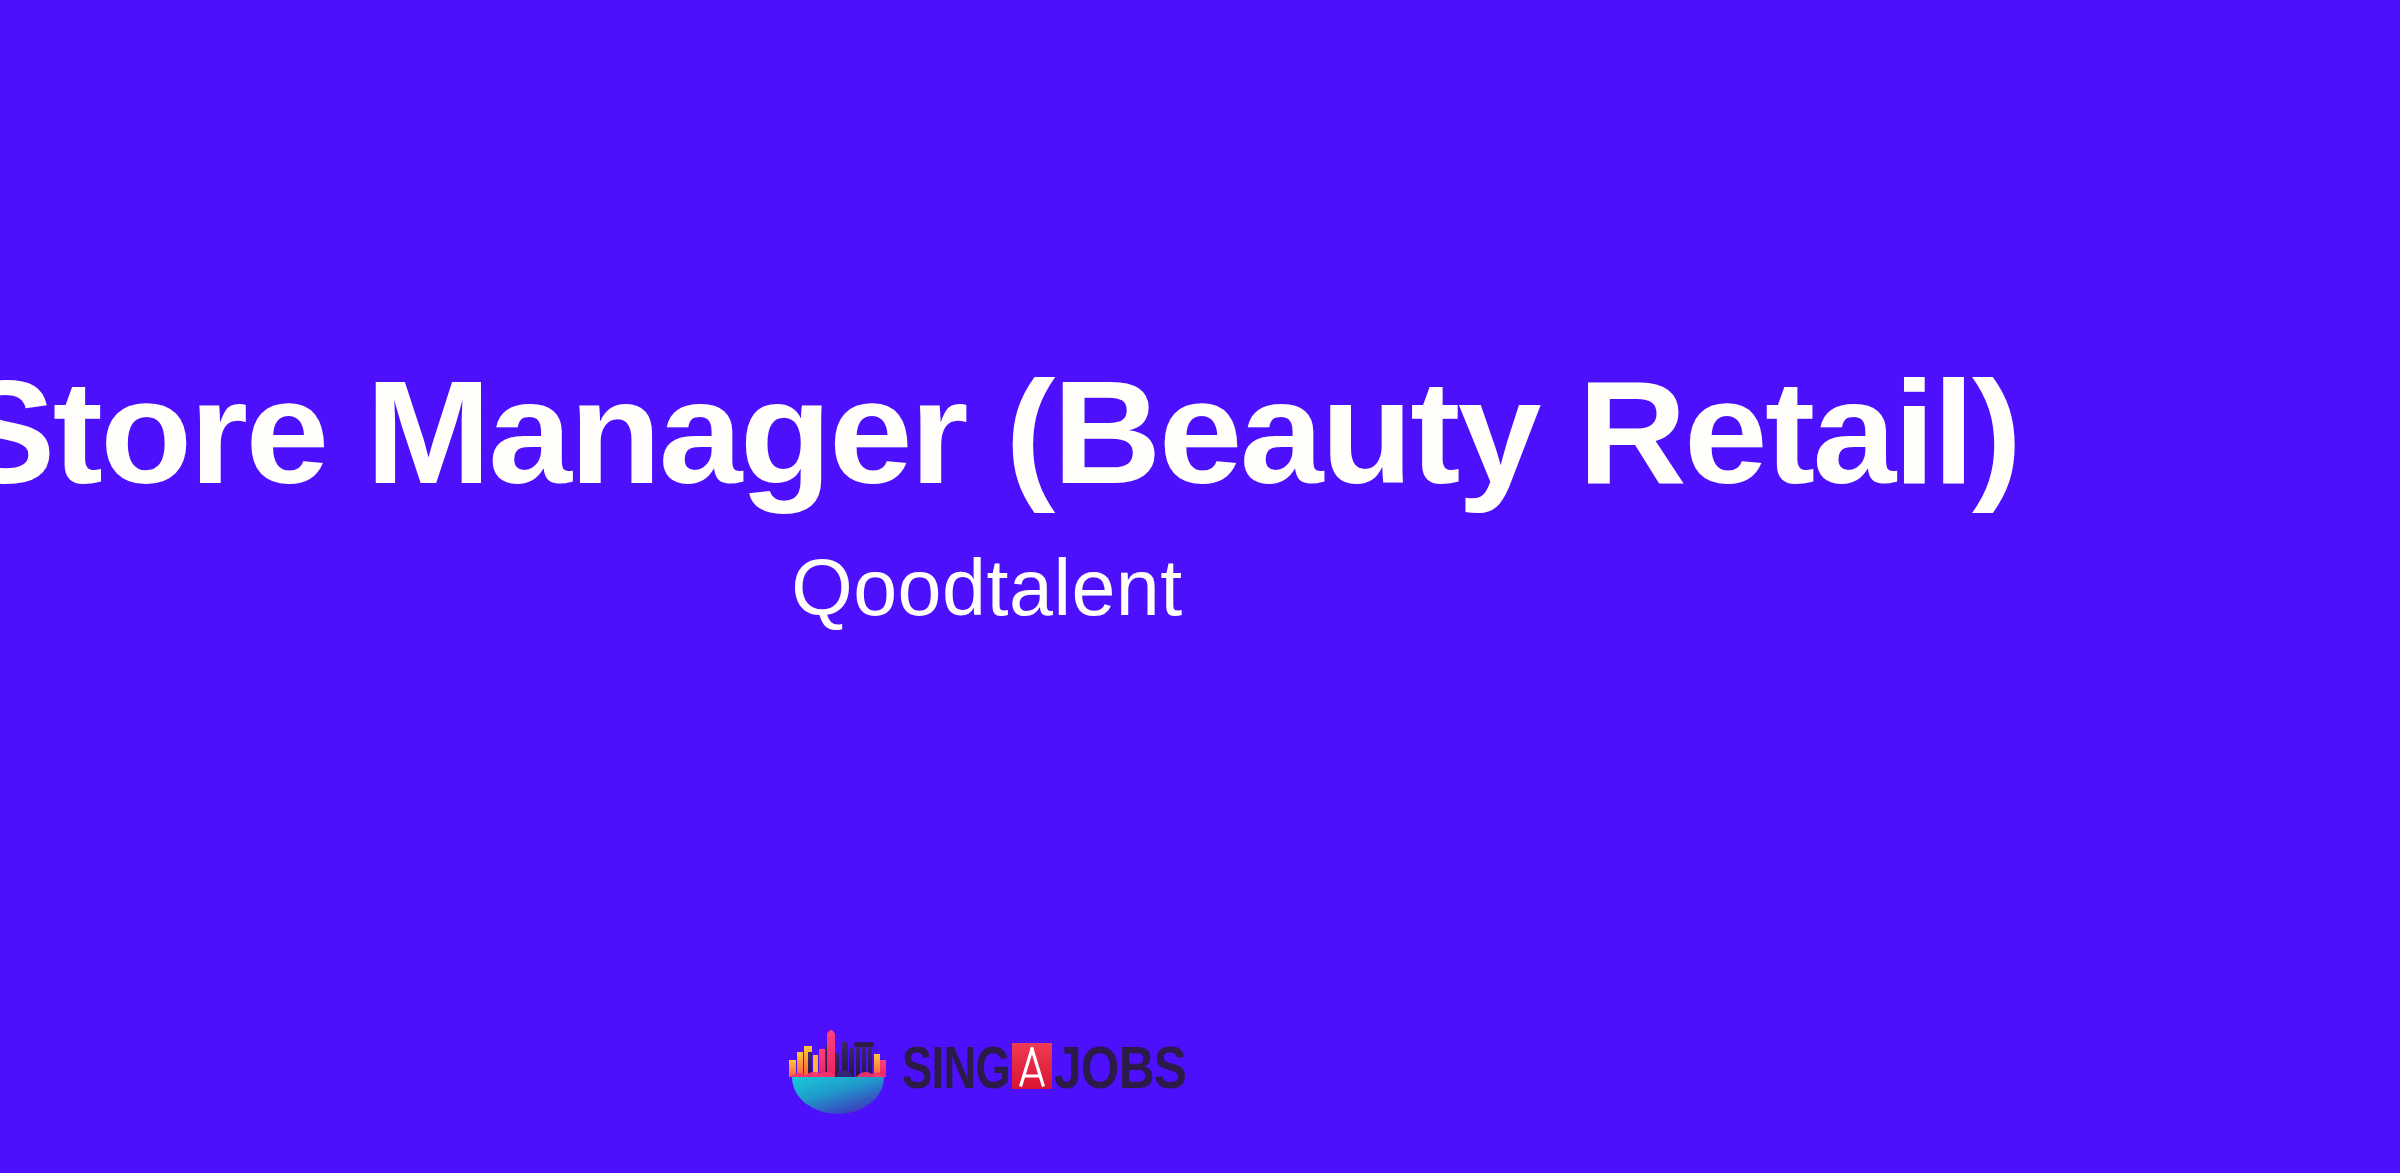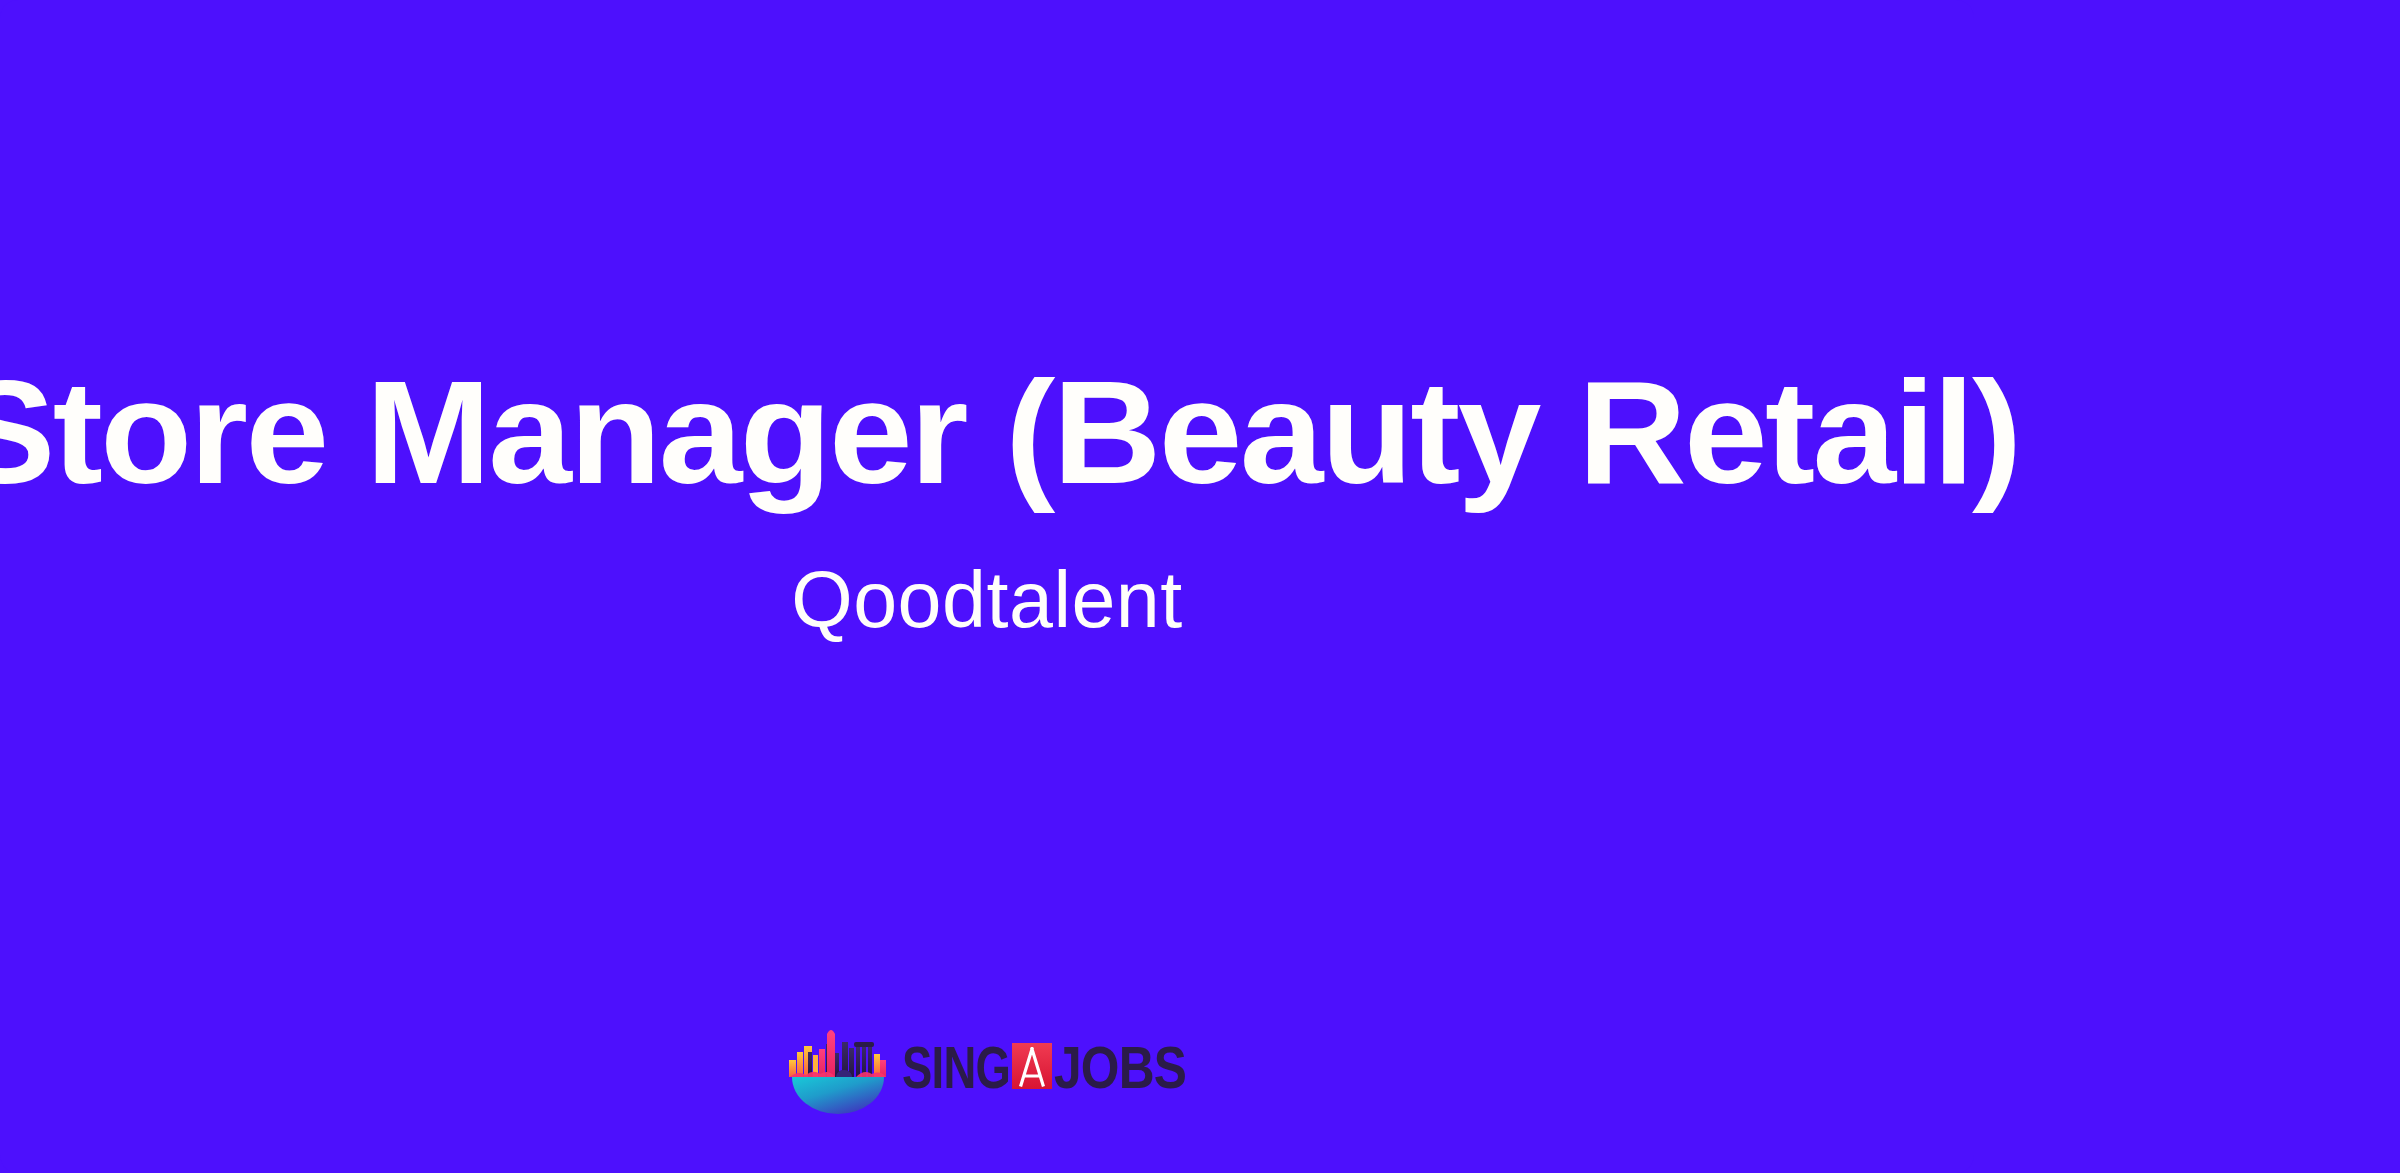--- a/index.html
+++ b/index.html
@@ -54,21 +54,21 @@
 
   .company-name {
     font-family: "Liberation Sans", sans-serif;
     font-weight: 400;
     font-size: 79px;
     line-height: 1.0;
     letter-spacing: 0.5px;
     color: #fffefb;
     text-align: center;
     white-space: nowrap;
-    margin: 16px;
+    margin: 4px;
     padding-top: 38px;
   }
 
   
   .brand-lockup {
     position: absolute;
     left: 50%;
     transform: translateX(-50%);
     top: 1022px;
     display: flex;

